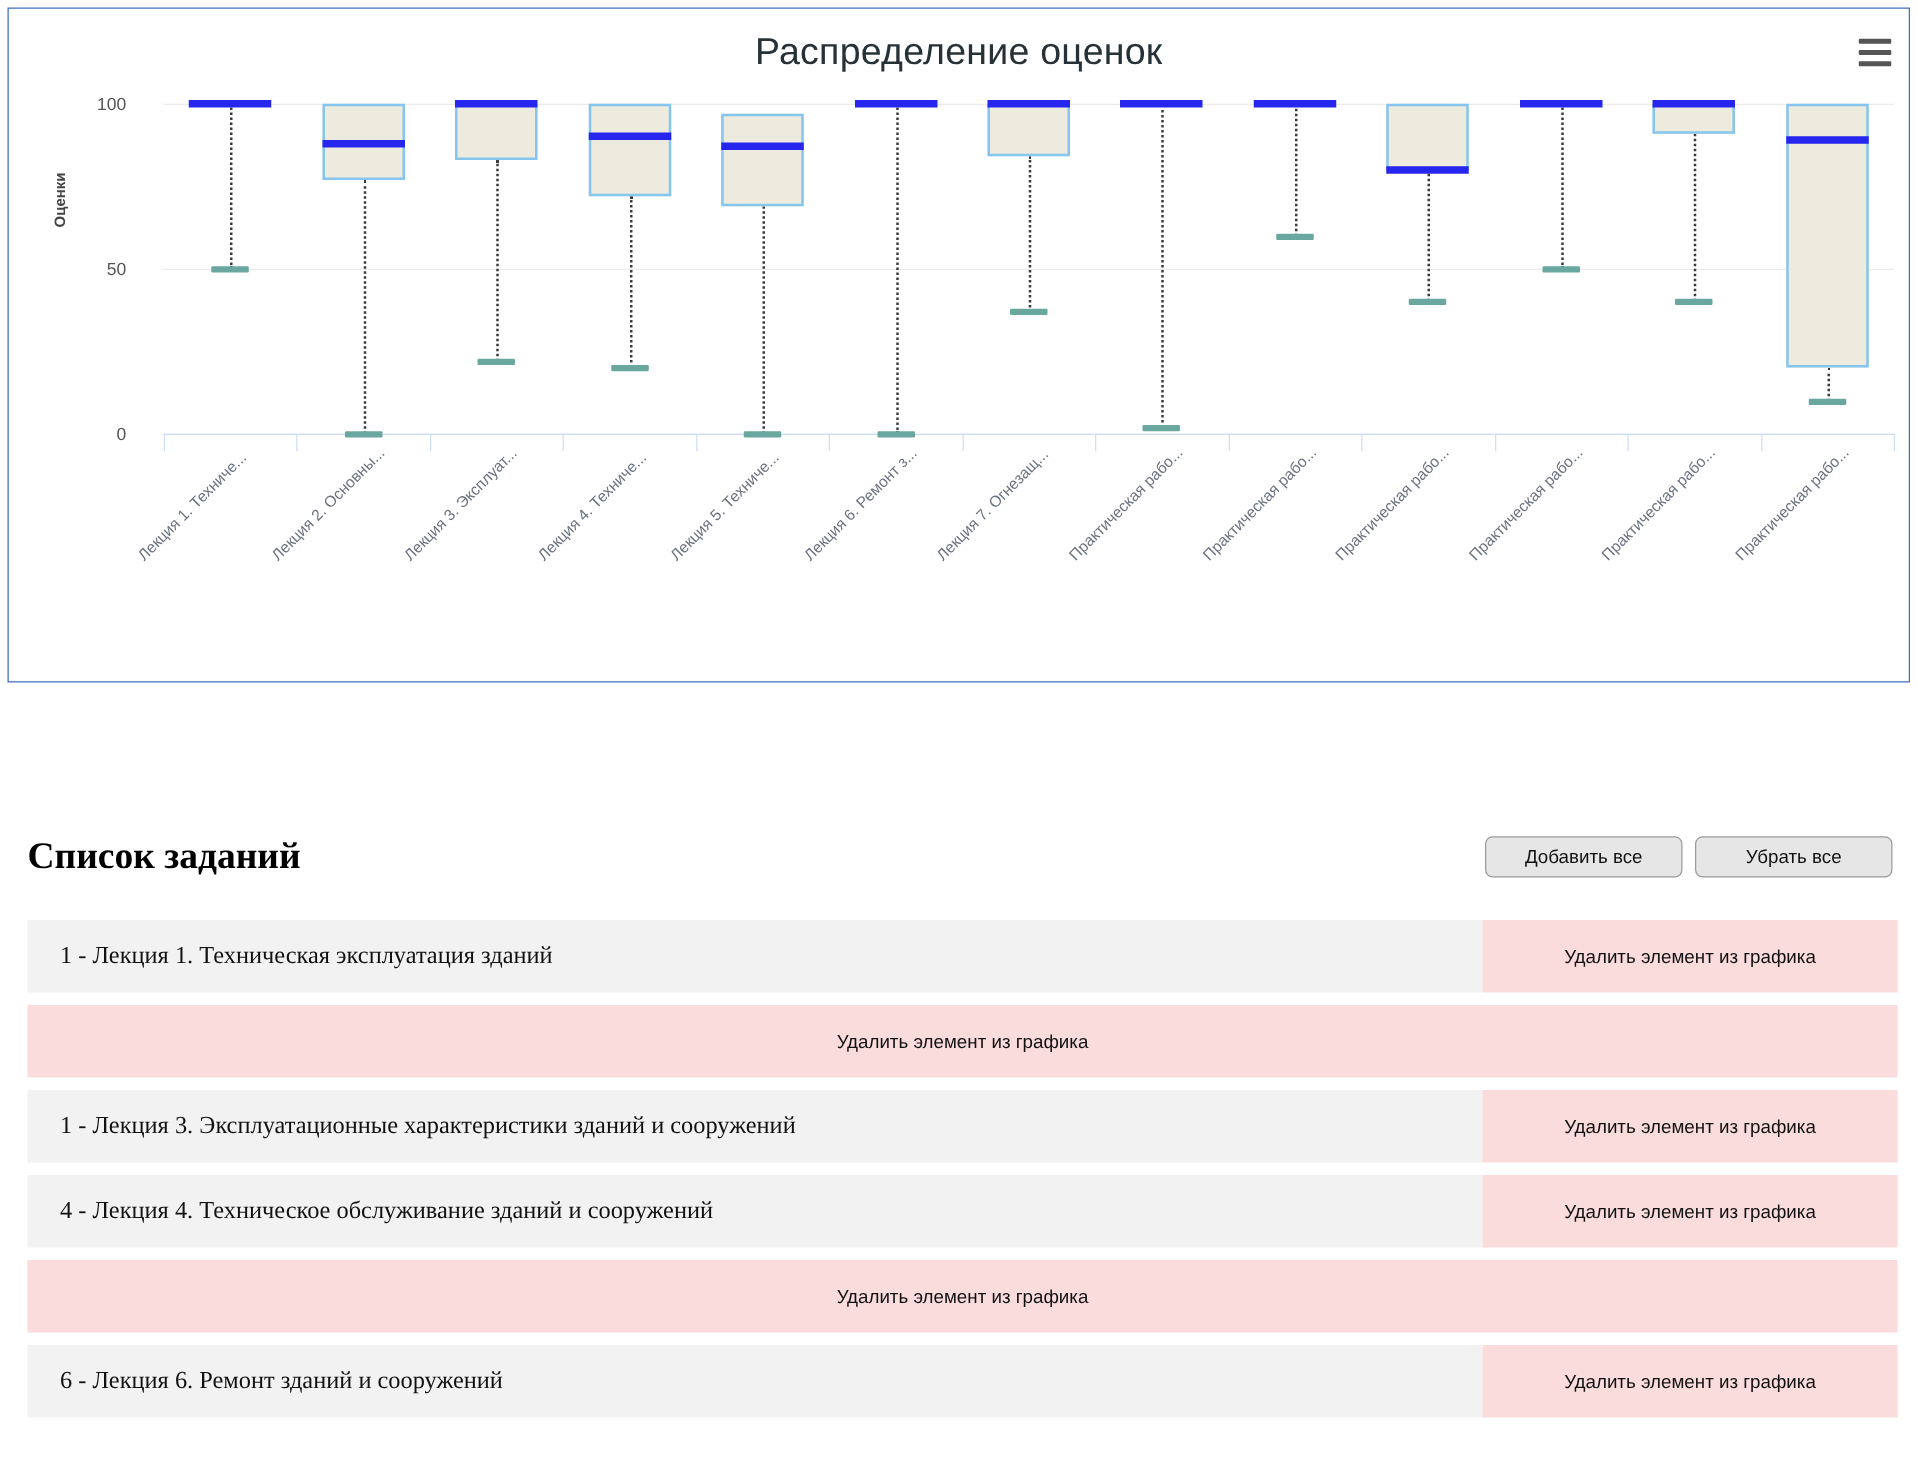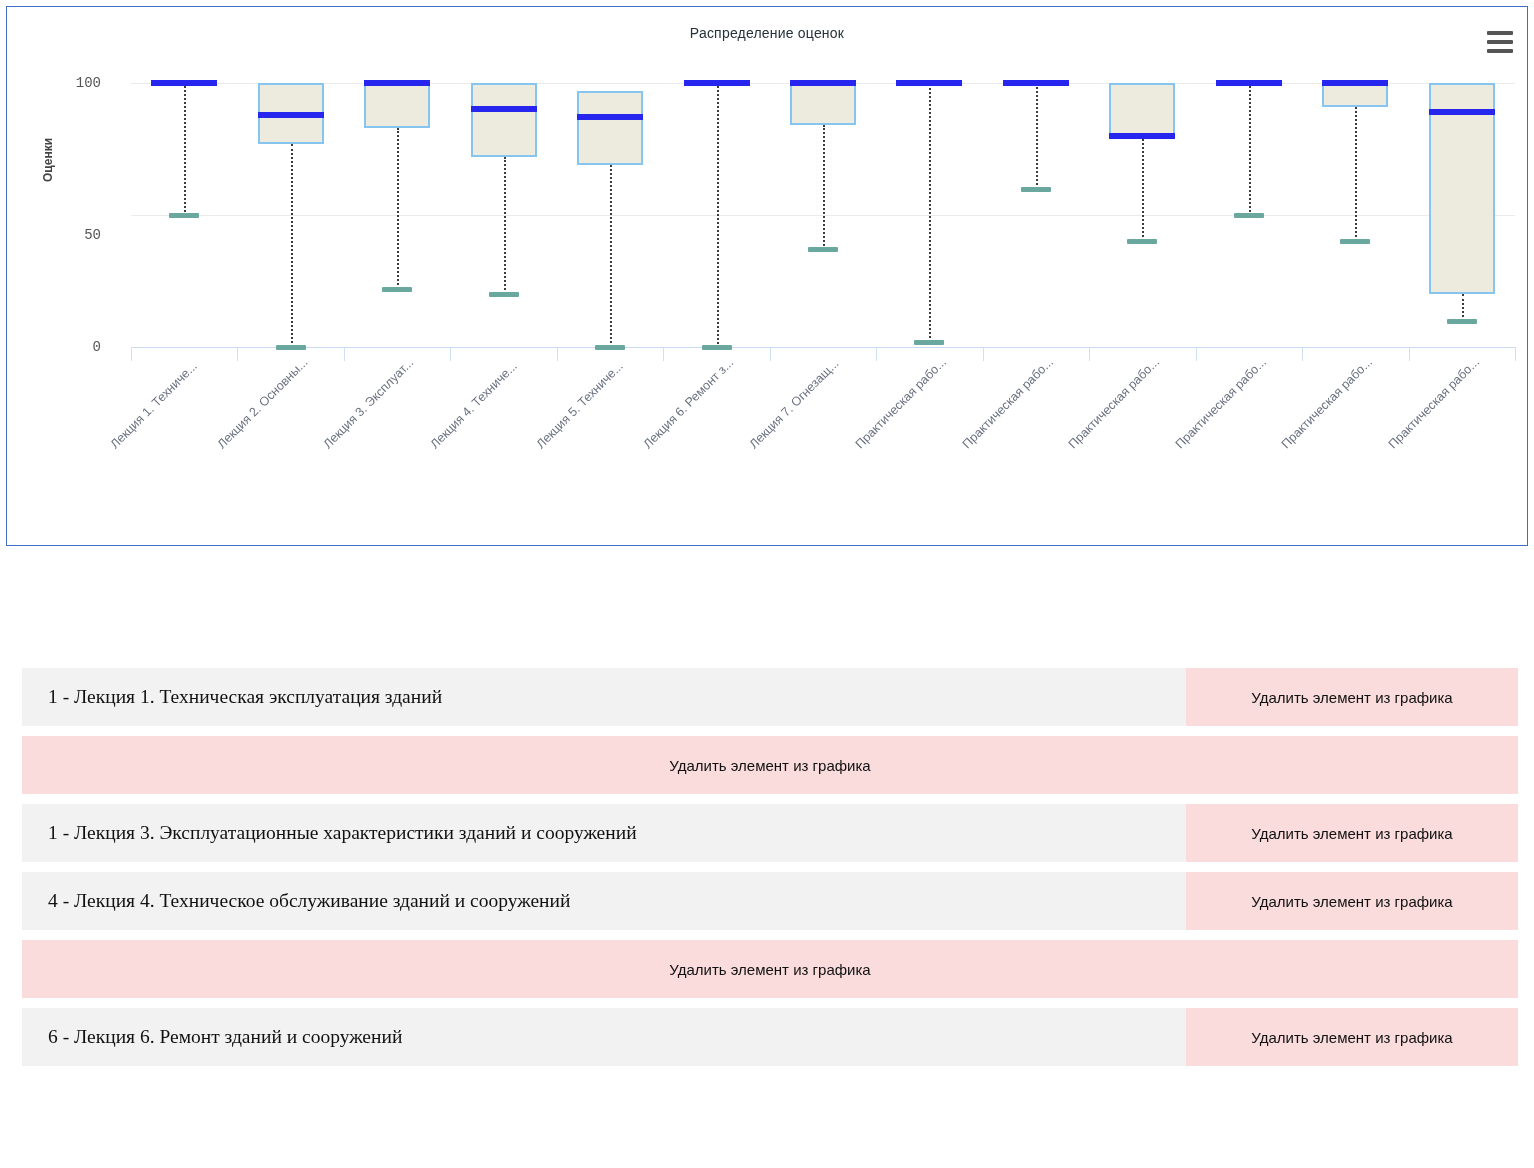--- a/index.html
+++ b/index.html
@@ -16,21 +16,21 @@
     margin: 6px 6px 0 6px;
     width: 1522px;
     height: 540px;
     border: 1px solid #3f6ec4;
     background: #ffffff;
   }
   #chart-title {
     position: absolute;
     top: 18px; left: 0; right: 0;
     text-align: center;
-    font-size: 14px;
+    font-size: 30px;
     color: #263238;
     font-family: "Liberation Sans", sans-serif;
     letter-spacing: .2px;
   }
   #menu-button {
     position: absolute;
     top: 24px; right: 14px;
     width: 26px; height: 22px;
     display: flex; flex-direction: column; justify-content: space-between;
     cursor: pointer;
@@ -59,21 +59,20 @@
     left: 0; right: 0; top: 505px;
     text-align: center;
     font-size: 12px; font-weight: bold; color: #444;
   }
   .ytick {
     position: absolute;
     right: 1428px;
     font-size: 14px; color: #555;
     text-align: right; width: 40px;
     transform: translateY(-50%);
-    font-family: Liberation Mono, monospace;
   }
   .gridline {
     position: absolute;
     left: 124px; width: 1384px; height: 1px;
     background: #eceaea;
   }
   .xaxis-line {
     position: absolute;
     left: 124px; width: 1384px; height: 1px;
     background: #c9dcf3;
@@ -171,21 +170,21 @@
     <span></span>
     <span></span>
   </div>
 
   <div id="plot">
     <div class="y-label-text">Оценки</div>
     <div id="axes-layer">
         <div class="gridline" style="top: 340px;"></div>
         <div class="ytick" style="top: 340px;">0</div>
         <div class="gridline" style="top: 208px;"></div>
-        <div class="ytick" style="top: 208px; margin-top: 20px;">50</div>
+        <div class="ytick" style="top: 208px;">50</div>
         <div class="gridline" style="top: 76px;"></div>
         <div class="ytick" style="top: 76px;">100</div>
         <div class="xaxis-line" style="top: 340px;"></div>
         <div class="xtick" style="left: 124px;"></div>
         <div class="xtick" style="left: 230.462px;"></div>
         <div class="xtick" style="left: 336.923px;"></div>
         <div class="xtick" style="left: 443.385px;"></div>
         <div class="xtick" style="left: 549.846px;"></div>
         <div class="xtick" style="left: 656.308px;"></div>
         <div class="xtick" style="left: 762.769px;"></div>
@@ -258,20 +257,27 @@
         <div class="xlabel" style="left: 1028.92px;">Практическая рабо...</div>
         <div class="xlabel" style="left: 1135.38px;">Практическая рабо...</div>
         <div class="xlabel" style="left: 1241.85px;">Практическая рабо...</div>
         <div class="xlabel" style="left: 1348.31px;">Практическая рабо...</div>
         <div class="xlabel" style="left: 1454.77px;">Практическая рабо...</div>
       </div>
   </div>
 </div>
 
 <div id="list-section">
+  <div id="list-header-row">
+    <h2 id="list-title">Список заданий</h2>
+    <div id="list-actions">
+      <button class="gray-btn">Добавить все</button>
+      <button class="gray-btn">Убрать все</button>
+    </div>
+  </div>
   <div id="task-rows">
       <div class="task-row">
         <div class="task-label">1 - Лекция 1. Техническая эксплуатация зданий</div>
         <div class="task-remove">Удалить элемент из графика</div>
       </div>
       <div class="task-row">
         <div class="task-remove">Удалить элемент из графика</div>
       </div>
       <div class="task-row">
         <div class="task-label">1 - Лекция 3. Эксплуатационные характеристики зданий и сооружений</div>

